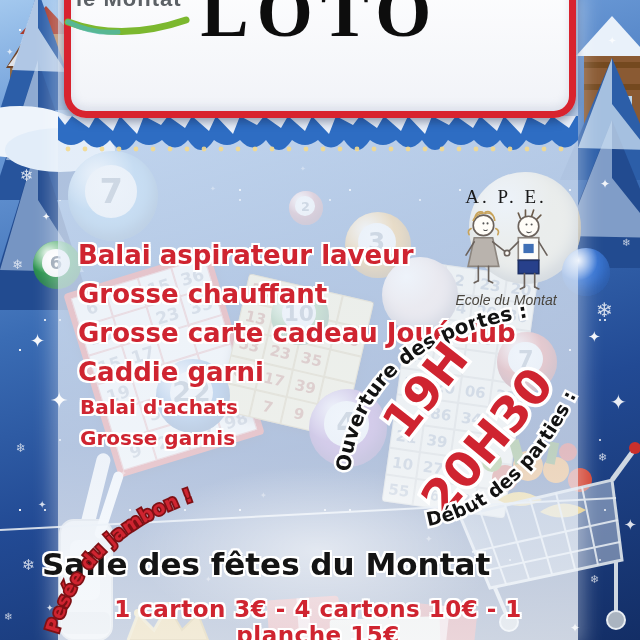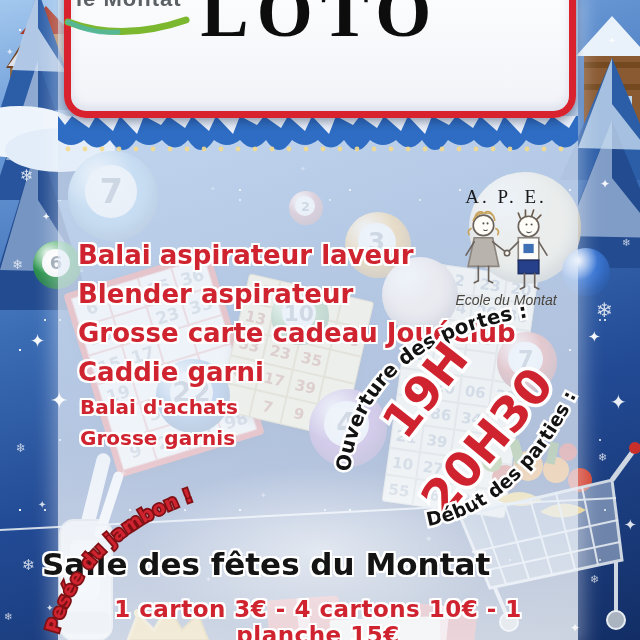--- a/index.html
+++ b/index.html
@@ -389,21 +389,21 @@
         <circle cx="469" cy="33" r="2.4" fill="#f3d98f" opacity="0.9"></circle>
         <circle cx="486" cy="33" r="2.4" fill="#f3d98f" opacity="0.9"></circle>
         <circle cx="503" cy="33" r="2.4" fill="#f3d98f" opacity="0.9"></circle>
       </svg>
   </div>
 
 
 
   <div class="prize-large" id="prize-large">
       <div class="pl outline-w">Balai aspirateur laveur</div>
-      <div class="pl outline-w">Blender aspirateur</div>
+      <div class="pl outline-w">Grosse chauffant</div>
       <div class="pl outline-w">Grosse carte cadeau JouéClub</div>
       <div class="pl outline-w">Caddie garni</div>
     </div>
   <div class="prize-small" id="prize-small">
       <div class="ps outline-w">Balai d'achats</div>
       <div class="ps outline-w">Grosse garnis</div>
     </div>
 
   <div class="ape">
     <div class="ape-acronym">A. P. E.</div>

